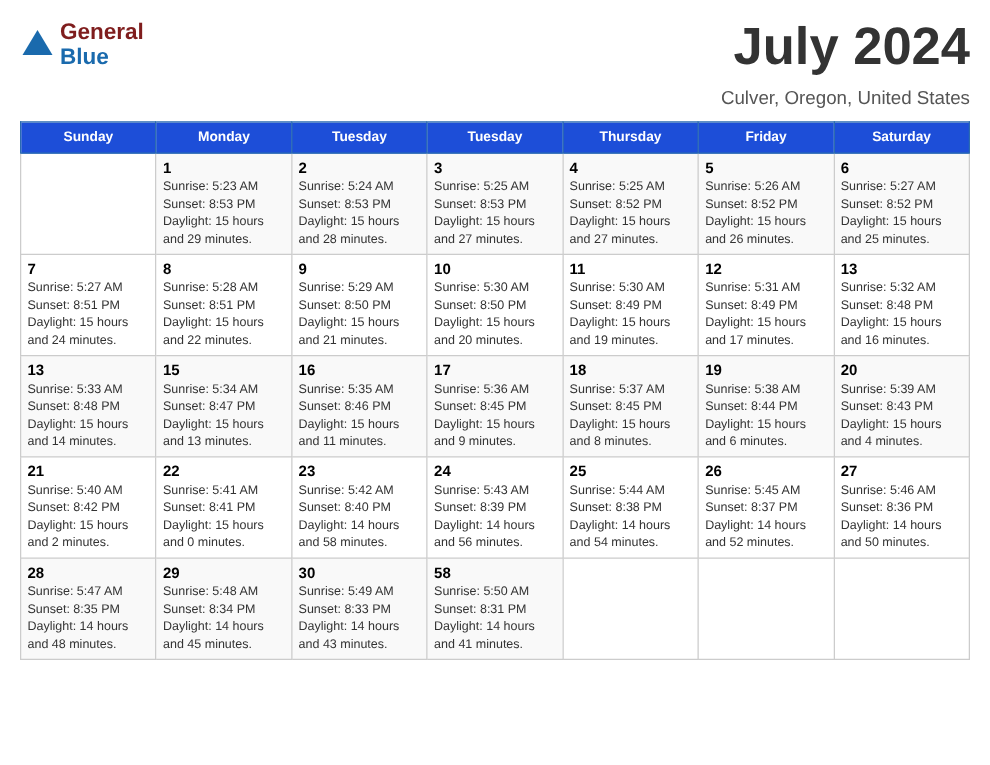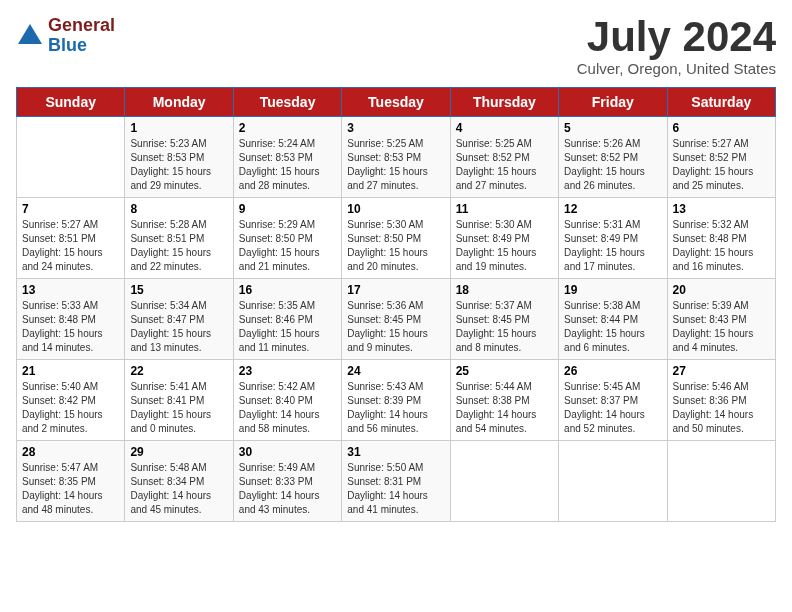--- a/index.html
+++ b/index.html
@@ -37,33 +37,33 @@
     }
     .month-title {
       font-size: 42px;
       font-weight: bold;
       color: #333;
       line-height: 1;
     }
     .location {
       font-size: 15px;
       color: #555;
-      margin-top: 2px;
+      margin-top: 12px;
     }
     table {
       width: 100%;
       border-collapse: collapse;
       font-size: 11px;
     }
     thead tr th {
-      background-color: #b91c1c;
+      background-color: #1d4ed8;
       color: #fff;
       text-align: center;
       padding: 6px 4px;
-      font-size: 14px;
+      font-size: 11px;
       font-weight: bold;
       border: 1px solid #2b6cb0;
     }
     tbody tr td {
       border: 1px solid #ccc;
       vertical-align: top;
       padding: 4px 5px;
       width: 107px;
       min-height: 70px;
       height: 80px;
@@ -244,21 +244,21 @@
         </td>
         <td>
           <span class="day-number">29</span>
           <div class="day-info">Sunrise: 5:48 AM<br>Sunset: 8:34 PM<br>Daylight: 14 hours<br>and 45 minutes.</div>
         </td>
         <td>
           <span class="day-number">30</span>
           <div class="day-info">Sunrise: 5:49 AM<br>Sunset: 8:33 PM<br>Daylight: 14 hours<br>and 43 minutes.</div>
         </td>
         <td>
-          <span class="day-number">31</span>
+          <span class="day-number">58</span>
           <div class="day-info">Sunrise: 5:50 AM<br>Sunset: 8:31 PM<br>Daylight: 14 hours<br>and 41 minutes.</div>
         </td>
         <td class="empty"></td>
         <td class="empty"></td>
         <td class="empty"></td>
       </tr>
     </tbody>
 </table>
 
 </body></html>

